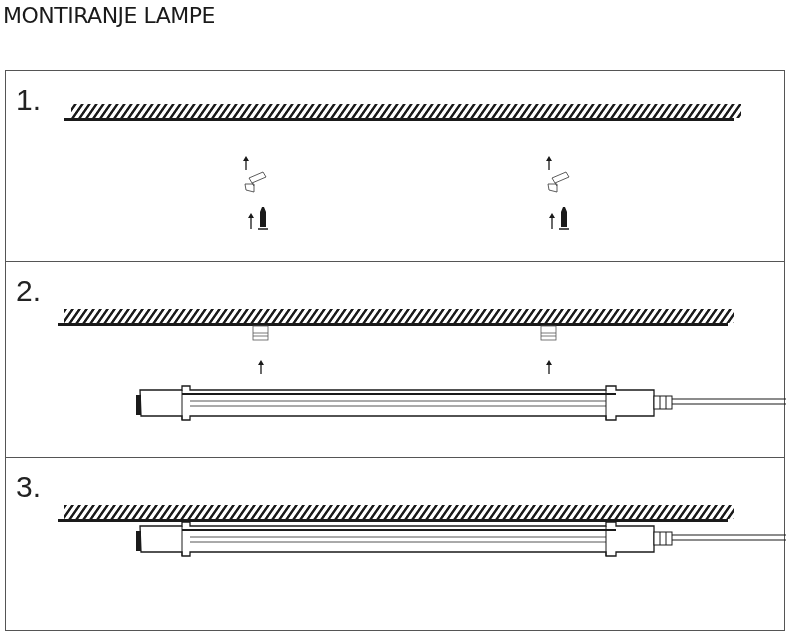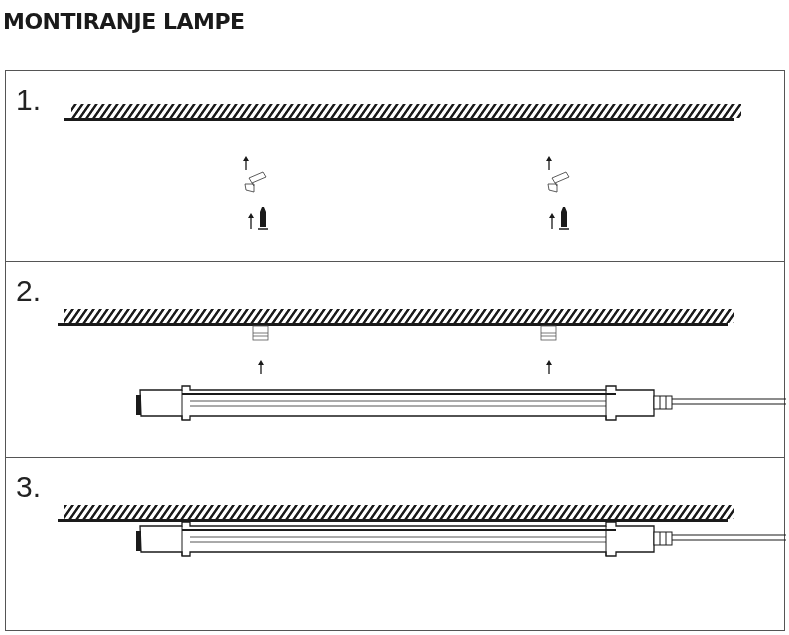--- a/index.html
+++ b/index.html
@@ -1,17 +1,17 @@
 <!DOCTYPE html>
 <html><head>
 <meta charset="utf-8">
 <style>
   html,body{margin:0;padding:0;background:#fff;}
   body{width:789px;height:635px;position:relative;overflow:hidden;font-family:"Liberation Sans",sans-serif;}
-  .title{position:absolute;left:3px;top:9px;font-family:"DejaVu Sans",sans-serif;font-weight:bold;font-size:22px;letter-spacing:-0.5px;color:#1a1a1a;}
+  .title{position:absolute;left:3px;top:3px;font-family:"DejaVu Sans",sans-serif;font-weight:normal;font-size:22px;letter-spacing:-0.5px;color:#1a1a1a;}
   .frame{position:absolute;left:5px;top:70px;width:780px;height:561px;border:1.5px solid #555;box-sizing:border-box;}
   .step{position:absolute;left:0;width:100%;box-sizing:border-box;}
   .step + .step{border-top:1.5px solid #555;}
   .num{position:absolute;left:10px;top:12px;font-size:30px;color:#222;font-family:"Liberation Sans",sans-serif;}
   svg{position:absolute;left:0;top:0;}
 </style>
 </head>
 <body>
 
 <svg width="0" height="0" style="position:absolute">

